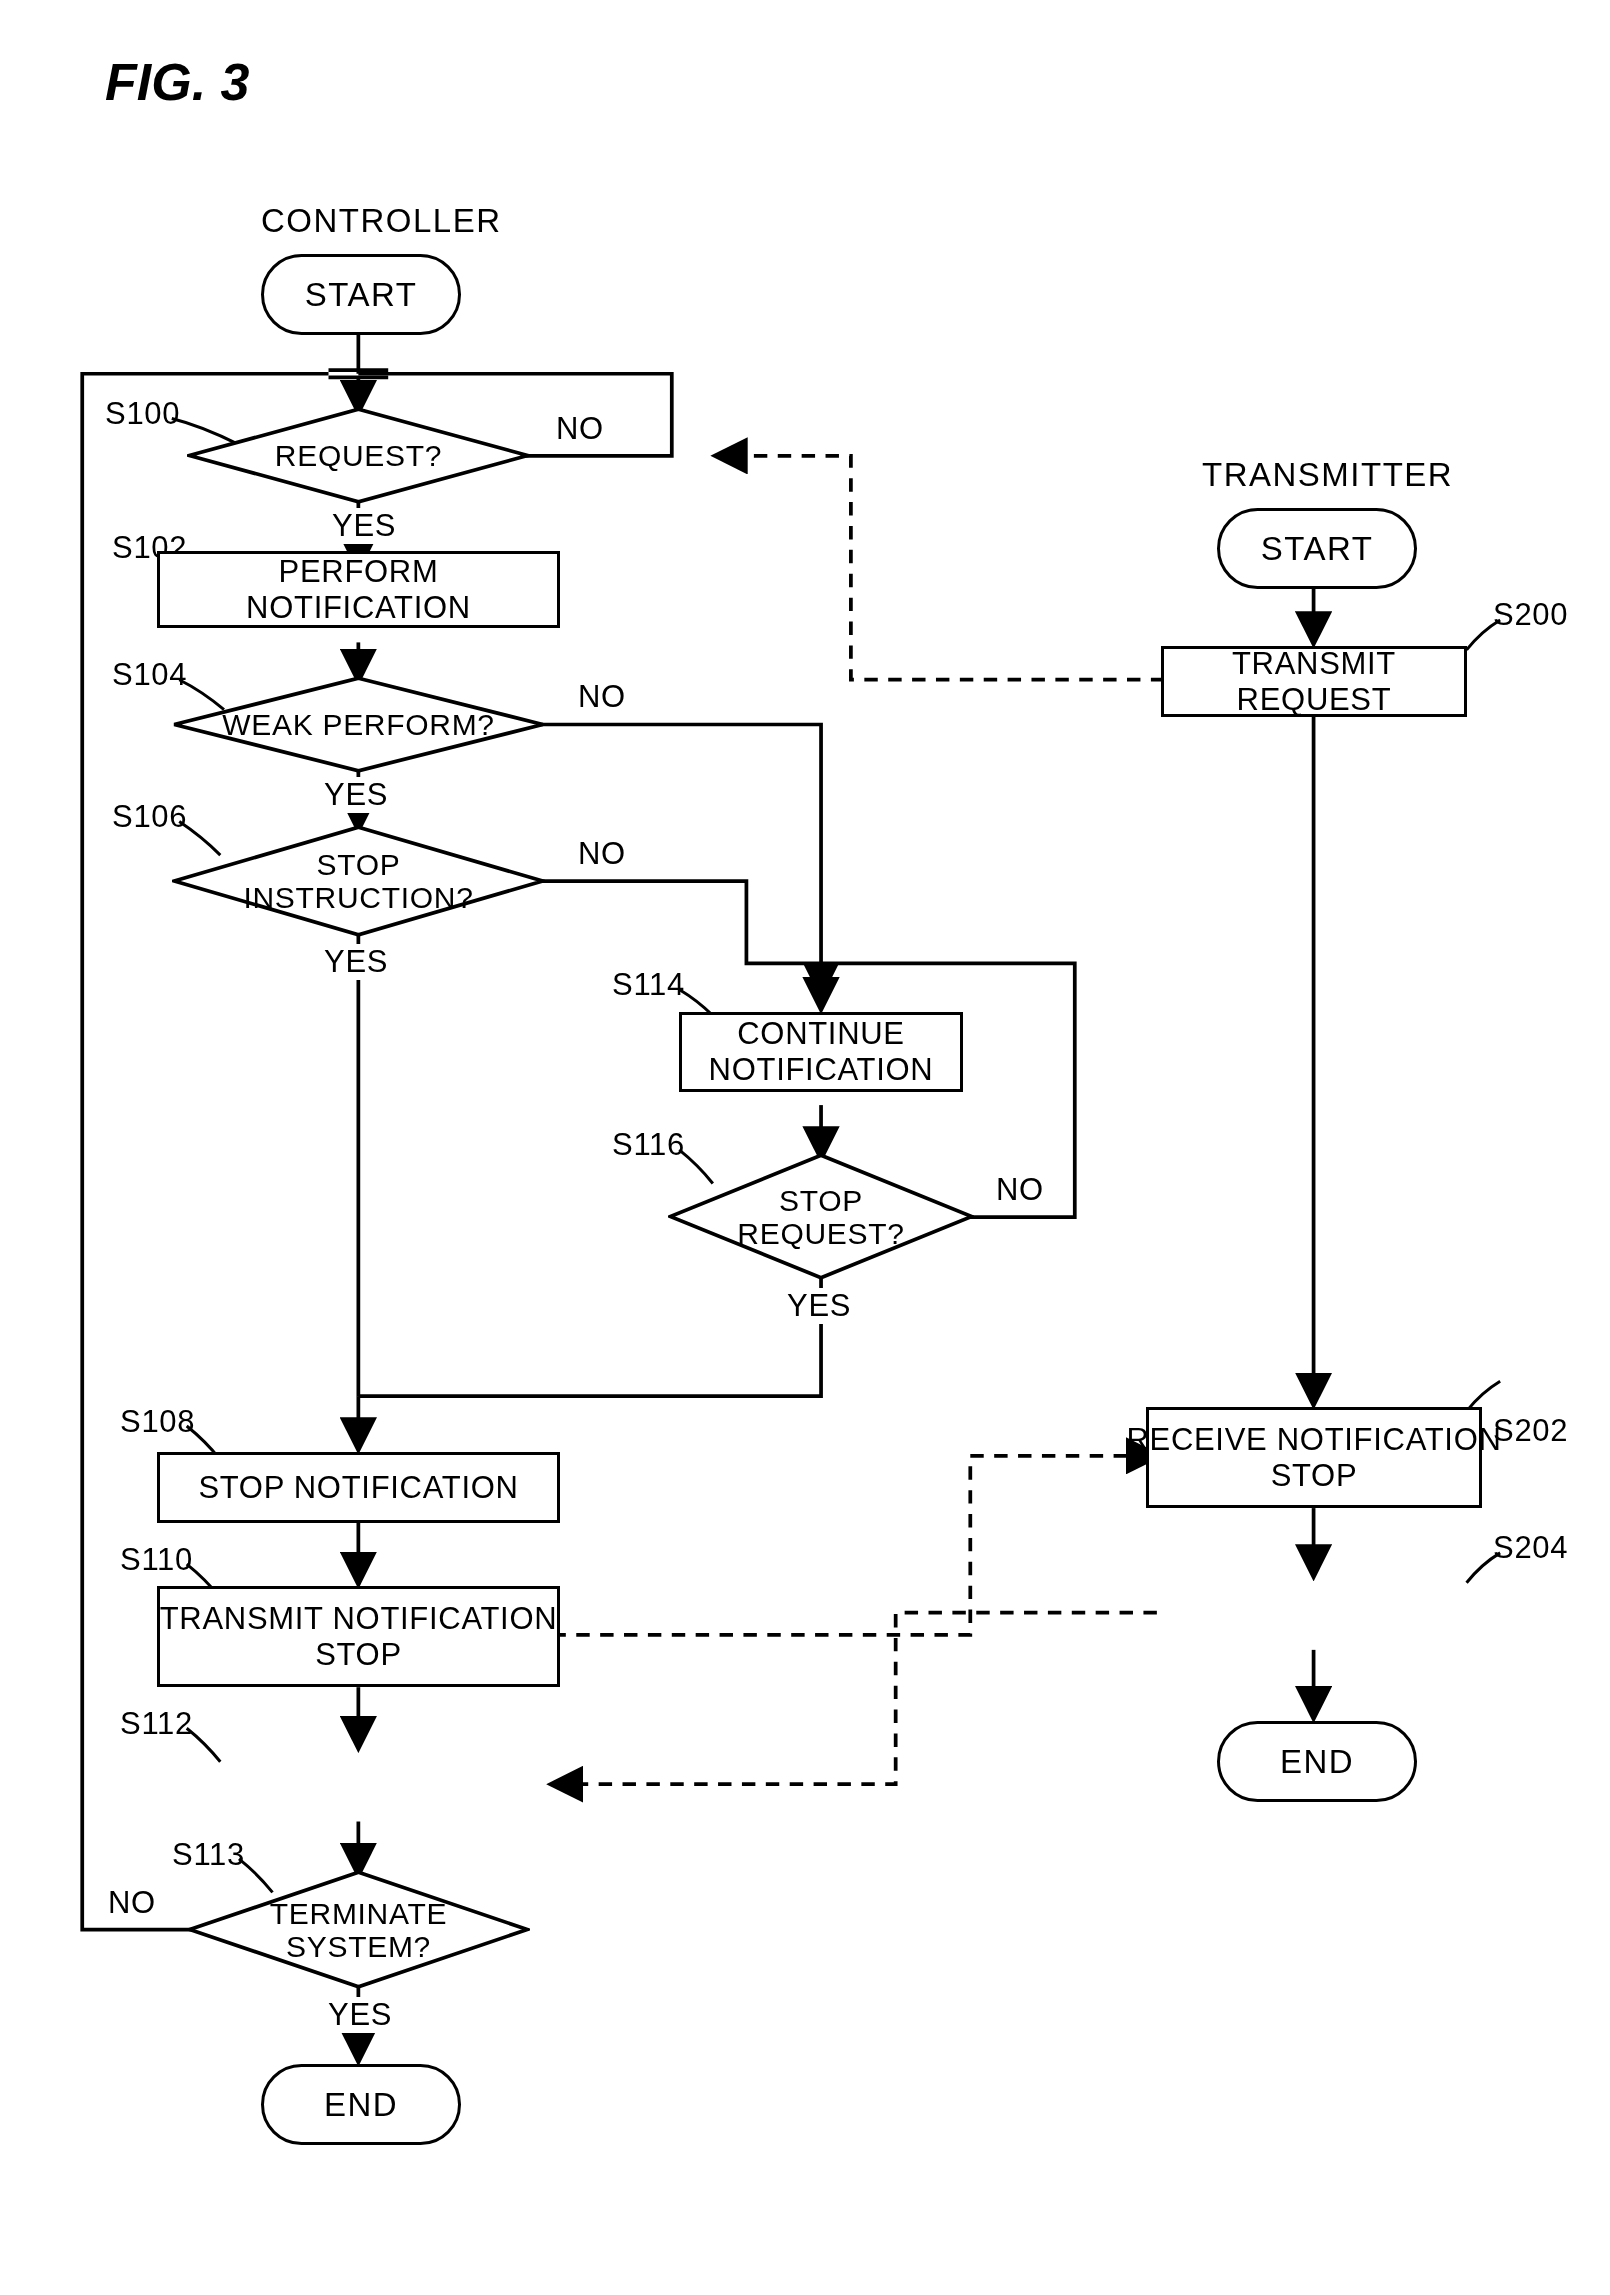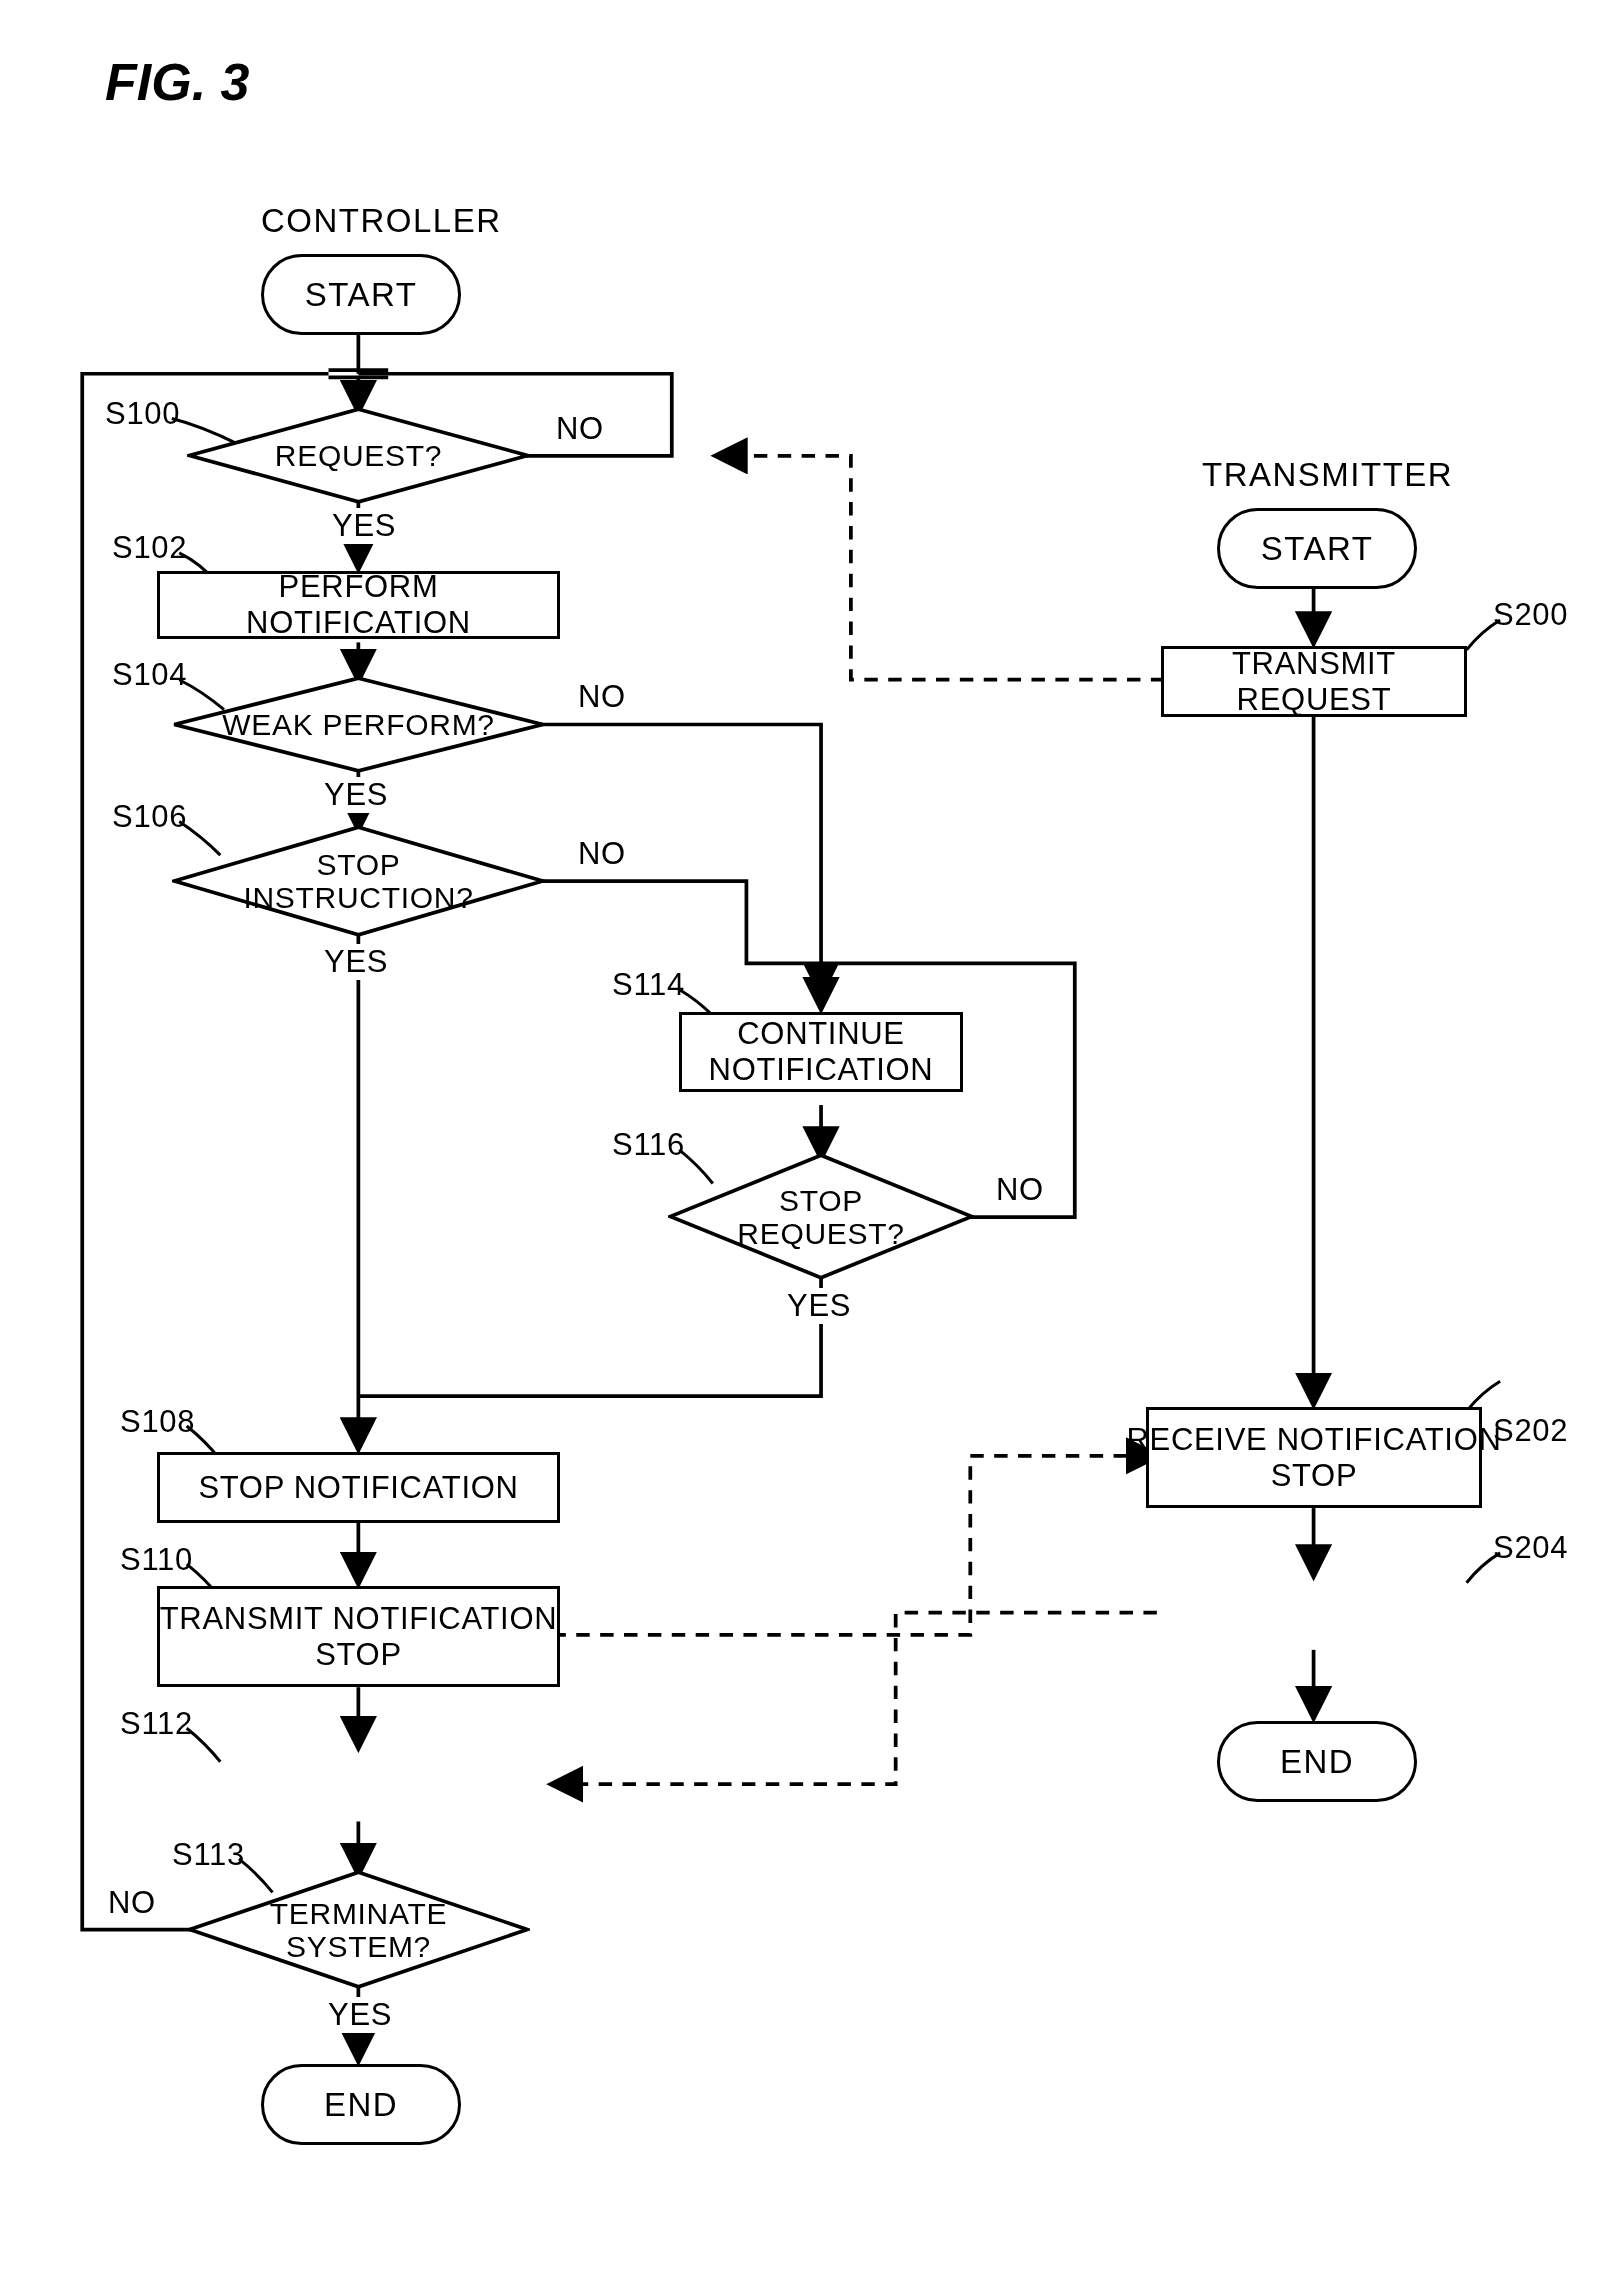--- a/index.html
+++ b/index.html
@@ -181,21 +181,21 @@
   <div class="decision" style="left:157px; top:377px; width:343px; height:97px;">
     <svg width="343" height="97" viewBox="0 0 460 130">
         <polygon points="230,3 457,65 230,127 3,65" fill="#fff" stroke="#000" stroke-width="5"></polygon>
       </svg>
     <div class="decision-label">REQUEST?</div>
   </div>
   <div class="edge-label" style="left:299px; top:478px;">YES</div>
   <div class="edge-label" style="left:523px; top:381px;">NO</div>
 
   <div class="step-label" style="left:82px; top:500px;">S102</div>
-  <div class="process" style="left:127px; top:541px; width:403px; height:68px;">PERFORM NOTIFICATION</div>
+  <div class="process" style="left:127px; top:521px; width:403px; height:77px;">PERFORM NOTIFICATION</div>
 
   <div class="step-label" style="left:82px; top:627px;">S104</div>
   <div class="decision" style="left:142px; top:646px; width:373px; height:97px;">
     <svg width="373" height="97" viewBox="0 0 500 130">
         <polygon points="250,3 497,65 250,127 3,65" fill="#fff" stroke="#000" stroke-width="5"></polygon>
       </svg>
     <div class="decision-label">WEAK PERFORM?</div>
   </div>
   <div class="edge-label" style="left:291px; top:747px;">YES</div>
   <div class="edge-label" style="left:545px; top:649px;">NO</div>

